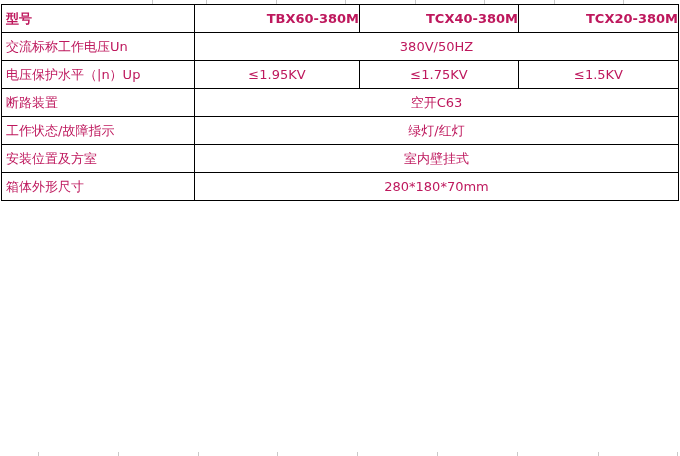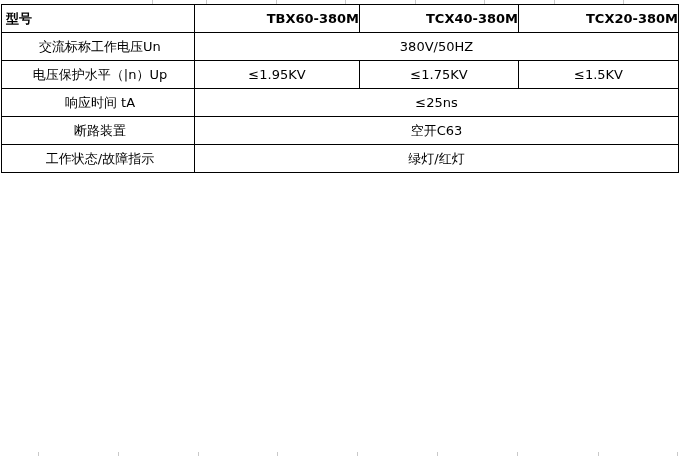--- a/index.html
+++ b/index.html
@@ -7,41 +7,40 @@
     padding: 0;
     background: #ffffff;
   }
   .page {
     position: relative;
     width: 680px;
     height: 456px;
     background: #ffffff;
     overflow: hidden;
     font-family: "DejaVu Sans", "Liberation Sans", sans-serif;
-    color: #000000;
+    color: #be185d;
   }
   table.spec-table {
     position: absolute;
     left: 1px;
     top: 4px;
     width: 677px;
     border-collapse: collapse;
     table-layout: fixed;
   }
   .spec-table td, .spec-table th {
     border: 1px solid #000000;
     height: 27px;
     padding: 0;
     font-size: 13px;
     font-weight: normal;
     white-space: nowrap;
     overflow: hidden;
     vertical-align: middle;
     line-height: 1;
-    text-align: center;
   }
   .spec-table th {
     font-weight: bold;
     text-align: right;
   }
   .spec-table th.first {
     text-align: left;
     padding-left: 4px;
   }
   .label-cell {
@@ -100,41 +99,45 @@
 
 
 
       <tr>
         <td class="label-cell">电压保护水平（|n）Up</td>
         <td class="value-cell">≤1.95KV</td>
         <td class="value-cell">≤1.75KV</td>
         <td class="value-cell">≤1.5KV</td>
       </tr>
 
-      <tr>
-        <td class="label-cell">响应时间 tA</td>
-        <td class="value-cell" colspan="3">≤25ns</td>
-      </tr>
 
       <tr>
         <td class="label-cell">断路装置</td>
         <td class="value-cell" colspan="3">空开C63</td>
       </tr>
 
 
 
       <tr>
         <td class="label-cell">工作状态/故障指示</td>
         <td class="value-cell" colspan="3">绿灯/红灯</td>
       </tr>
 
+      <tr>
+        <td class="label-cell">安装位置及方室</td>
+        <td class="value-cell" colspan="3">室内壁挂式</td>
+      </tr>
 
 
 
 
+      <tr>
+        <td class="label-cell">箱体外形尺寸</td>
+        <td class="value-cell" colspan="3">280*180*70mm</td>
+      </tr>
     </tbody>
   </table>
 
   <div>
     <div class="tick bottom" style="left:38px"></div>
     <div class="tick bottom" style="left:118px"></div>
     <div class="tick bottom" style="left:198px"></div>
     <div class="tick bottom" style="left:277px"></div>
     <div class="tick bottom" style="left:357px"></div>
     <div class="tick bottom" style="left:437px"></div>

